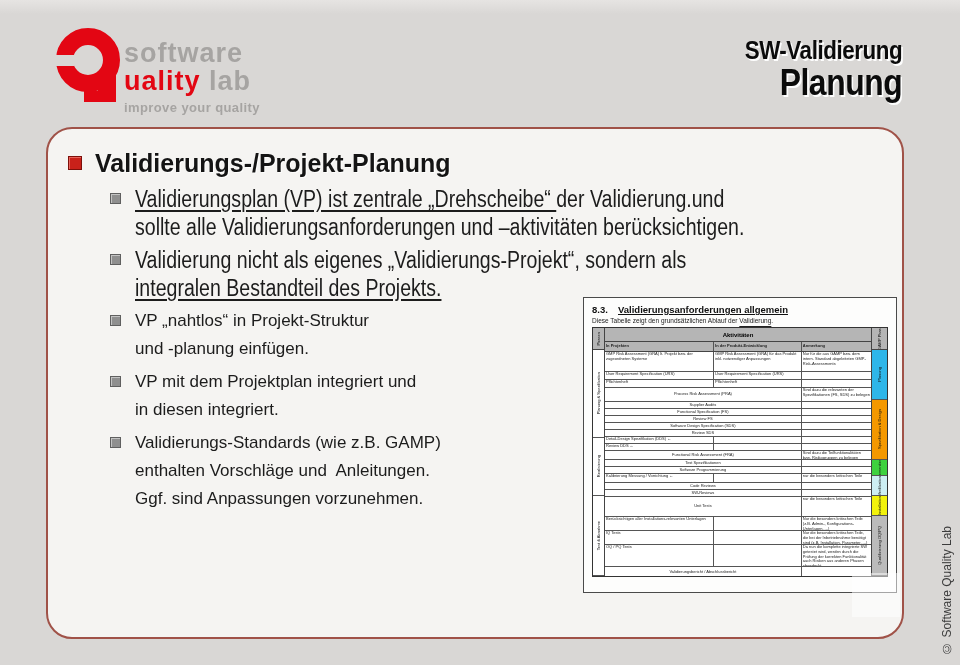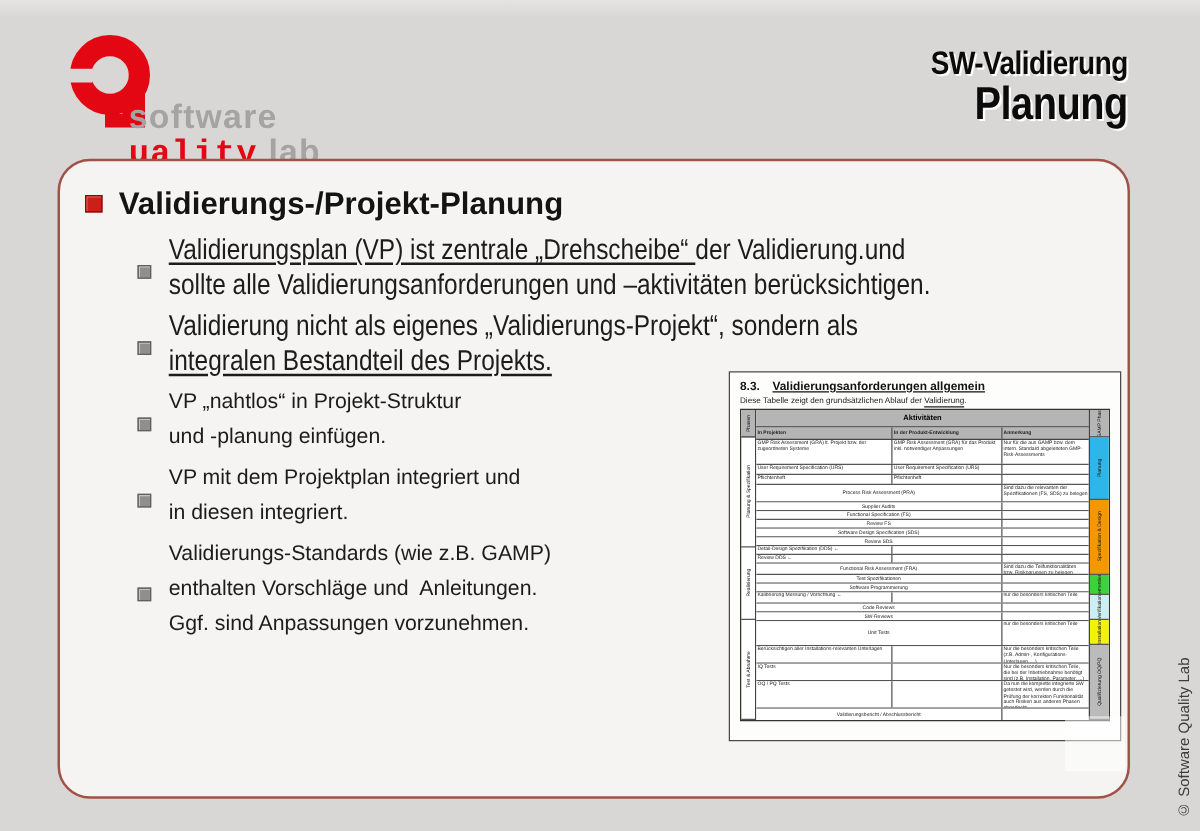--- a/index.html
+++ b/index.html
@@ -10,24 +10,24 @@
            background:linear-gradient(#e6e4e2 0px, #d9d7d5 14px); overflow:hidden; }
 
   
   .logo { position:absolute; left:56px; top:26px; }
   .qmark { position:absolute; left:0; top:2px; width:64px; height:64px; }
   .qring { position:absolute; left:0; top:0; width:64px; height:64px; border-radius:50%;
            border:17px solid #e30613; }
   .qgap  { position:absolute; left:-4px; top:27px; width:22px; height:11px; background:#d9d7d5; }
   .qtail { position:absolute; left:42px; top:44px; width:18px; height:29px; background:#e30613; }
   .qfoot { position:absolute; left:28px; top:63px; width:32px; height:11px; background:#e30613; }
-  .brand { position:absolute; left:47px; top:14px; width:220px; line-height:1;margin-top:40px; }
+  .brand { position:absolute; left:68px; top:14px; width:220px; line-height:1; }
   .brand-line1 { font-size:27px; font-weight:700; color:#a6a4a2; letter-spacing:1px; }
   .brand-line2 { font-size:27px; font-weight:700; letter-spacing:1px; margin-top:1px; }
-  .brand-uality { color:#e30613;font-family:Liberation Mono, monospace; }
+  .brand-uality { color:#e30613; }
   .brand-lab { color:#a6a4a2; }
   .brand-tagline { font-size:13px; font-weight:700; color:#a6a4a2; margin-top:6px; letter-spacing:0.4px; }
 
   
   .hdr { position:absolute; right:58px; top:36px; text-align:right; color:#0b0b0b; }
   .hline { display:block; font-weight:800; transform:scaleX(0.86); transform-origin:100% 0;
            text-shadow:2px 2px 0 rgba(255,255,255,0.95); letter-spacing:-0.5px; }
   .hline1 { font-size:26px; line-height:28px; }
   .hline2 { font-size:37px; line-height:38px; }
 
@@ -35,21 +35,21 @@
   .content-box { position:absolute; left:46px; top:127px; width:858px; height:512px;
                  background:#f5f4f2; border:2px solid #a05248; border-radius:26px; }
 
   .title-row { position:absolute; left:20px; top:20px; display:flex; align-items:flex-start; }
   .red-sq { width:14px; height:14px; margin-top:7px; background:#c9211a; border:1px solid #7d0f0a;
             box-shadow:inset 1px 1px 0 #e8635b; }
   .slide-title { margin-left:13px; font-size:25px; font-weight:700; color:#141414;
                  text-shadow:1px 1px 0 rgba(255,255,255,0.85); }
 
   .bullets { position:absolute; left:62px; top:56px; list-style:none; width:800px; }
-  .bullet { display:flex; align-items:center; margin-bottom:5px; }
+  .bullet { display:flex; align-items:flex-start; margin-bottom:5px; }
   .gray-sq { flex:0 0 auto; width:11px; height:11px; margin-top:8px; background:#8f8f8f;
              border:1px solid #5f5f5f; box-shadow:inset 1px 1px 0 #c3c3c3; }
   .btxt { margin-left:14px; font-size:17px; line-height:28px; color:#1c1c1c; white-space:pre-wrap; }
   .btxt.narrow { font-size:23px; transform:scaleX(0.85); transform-origin:0 0; width:900px; }
   .u { text-decoration:underline; text-underline-offset:3px; }
 
   
   .figure { position:absolute; left:583px; top:297px; width:314px; height:296px;
             background:#fdfdfc; border:1px solid #4a4a4a; padding:6px 8px; overflow:hidden; }
   .fig-head { display:flex; font-size:9.5px; font-weight:700; color:#111; }

